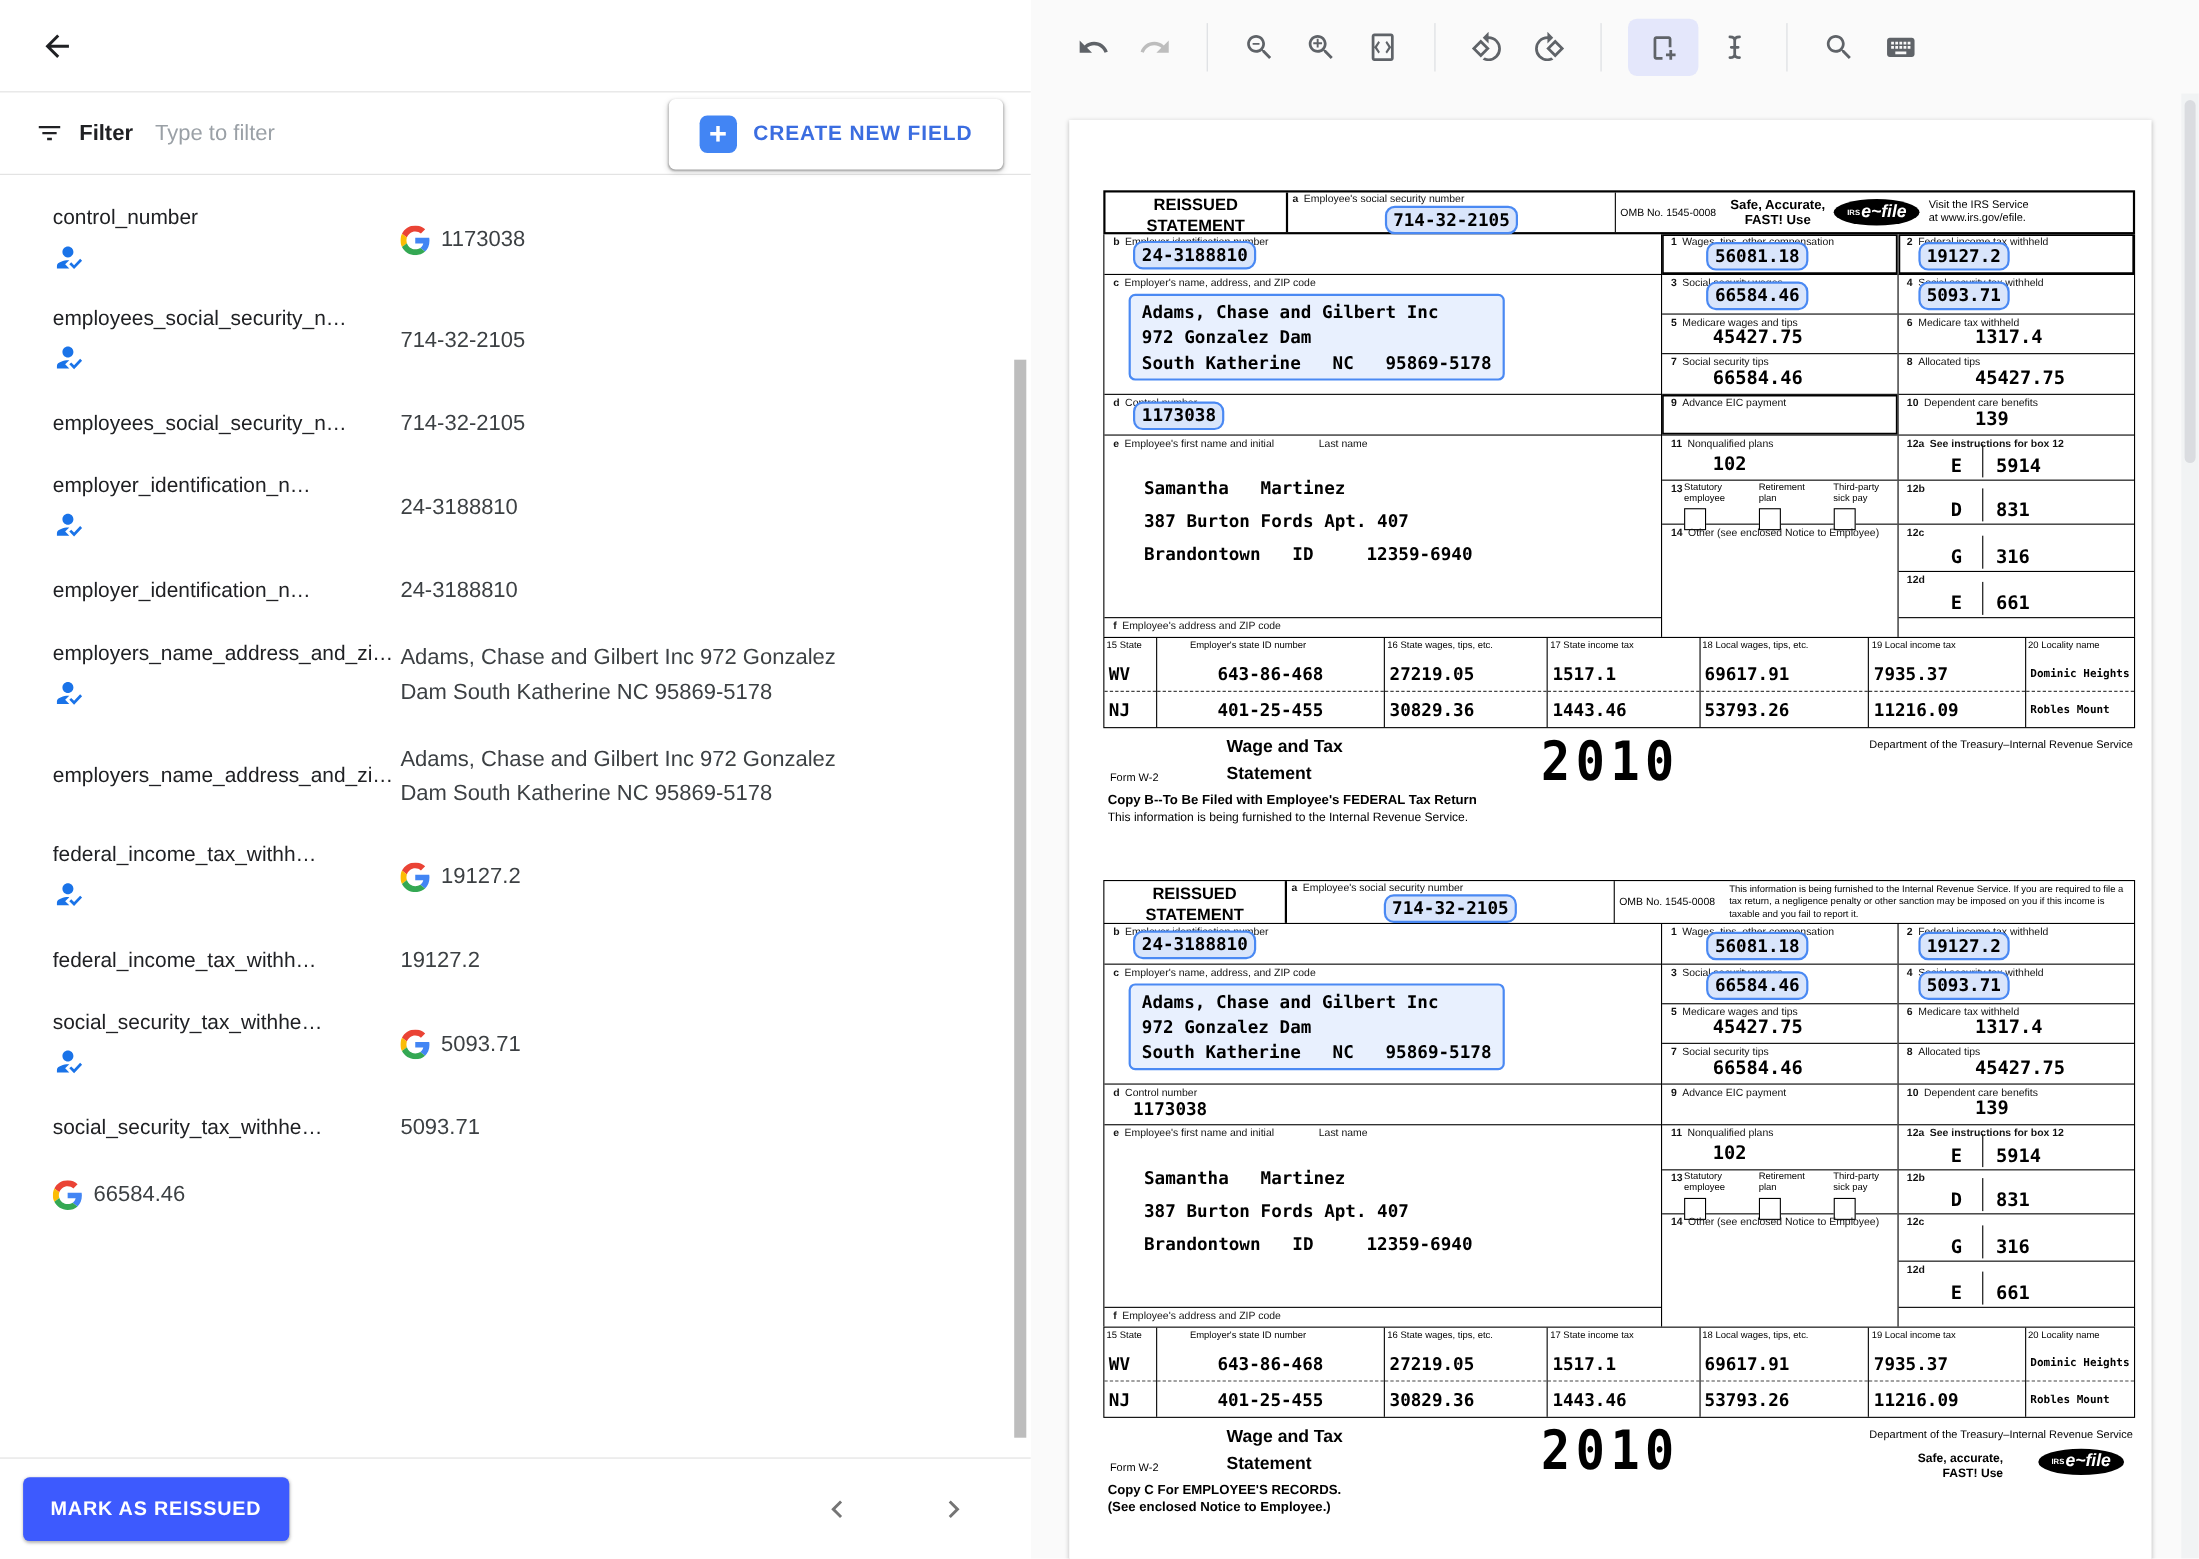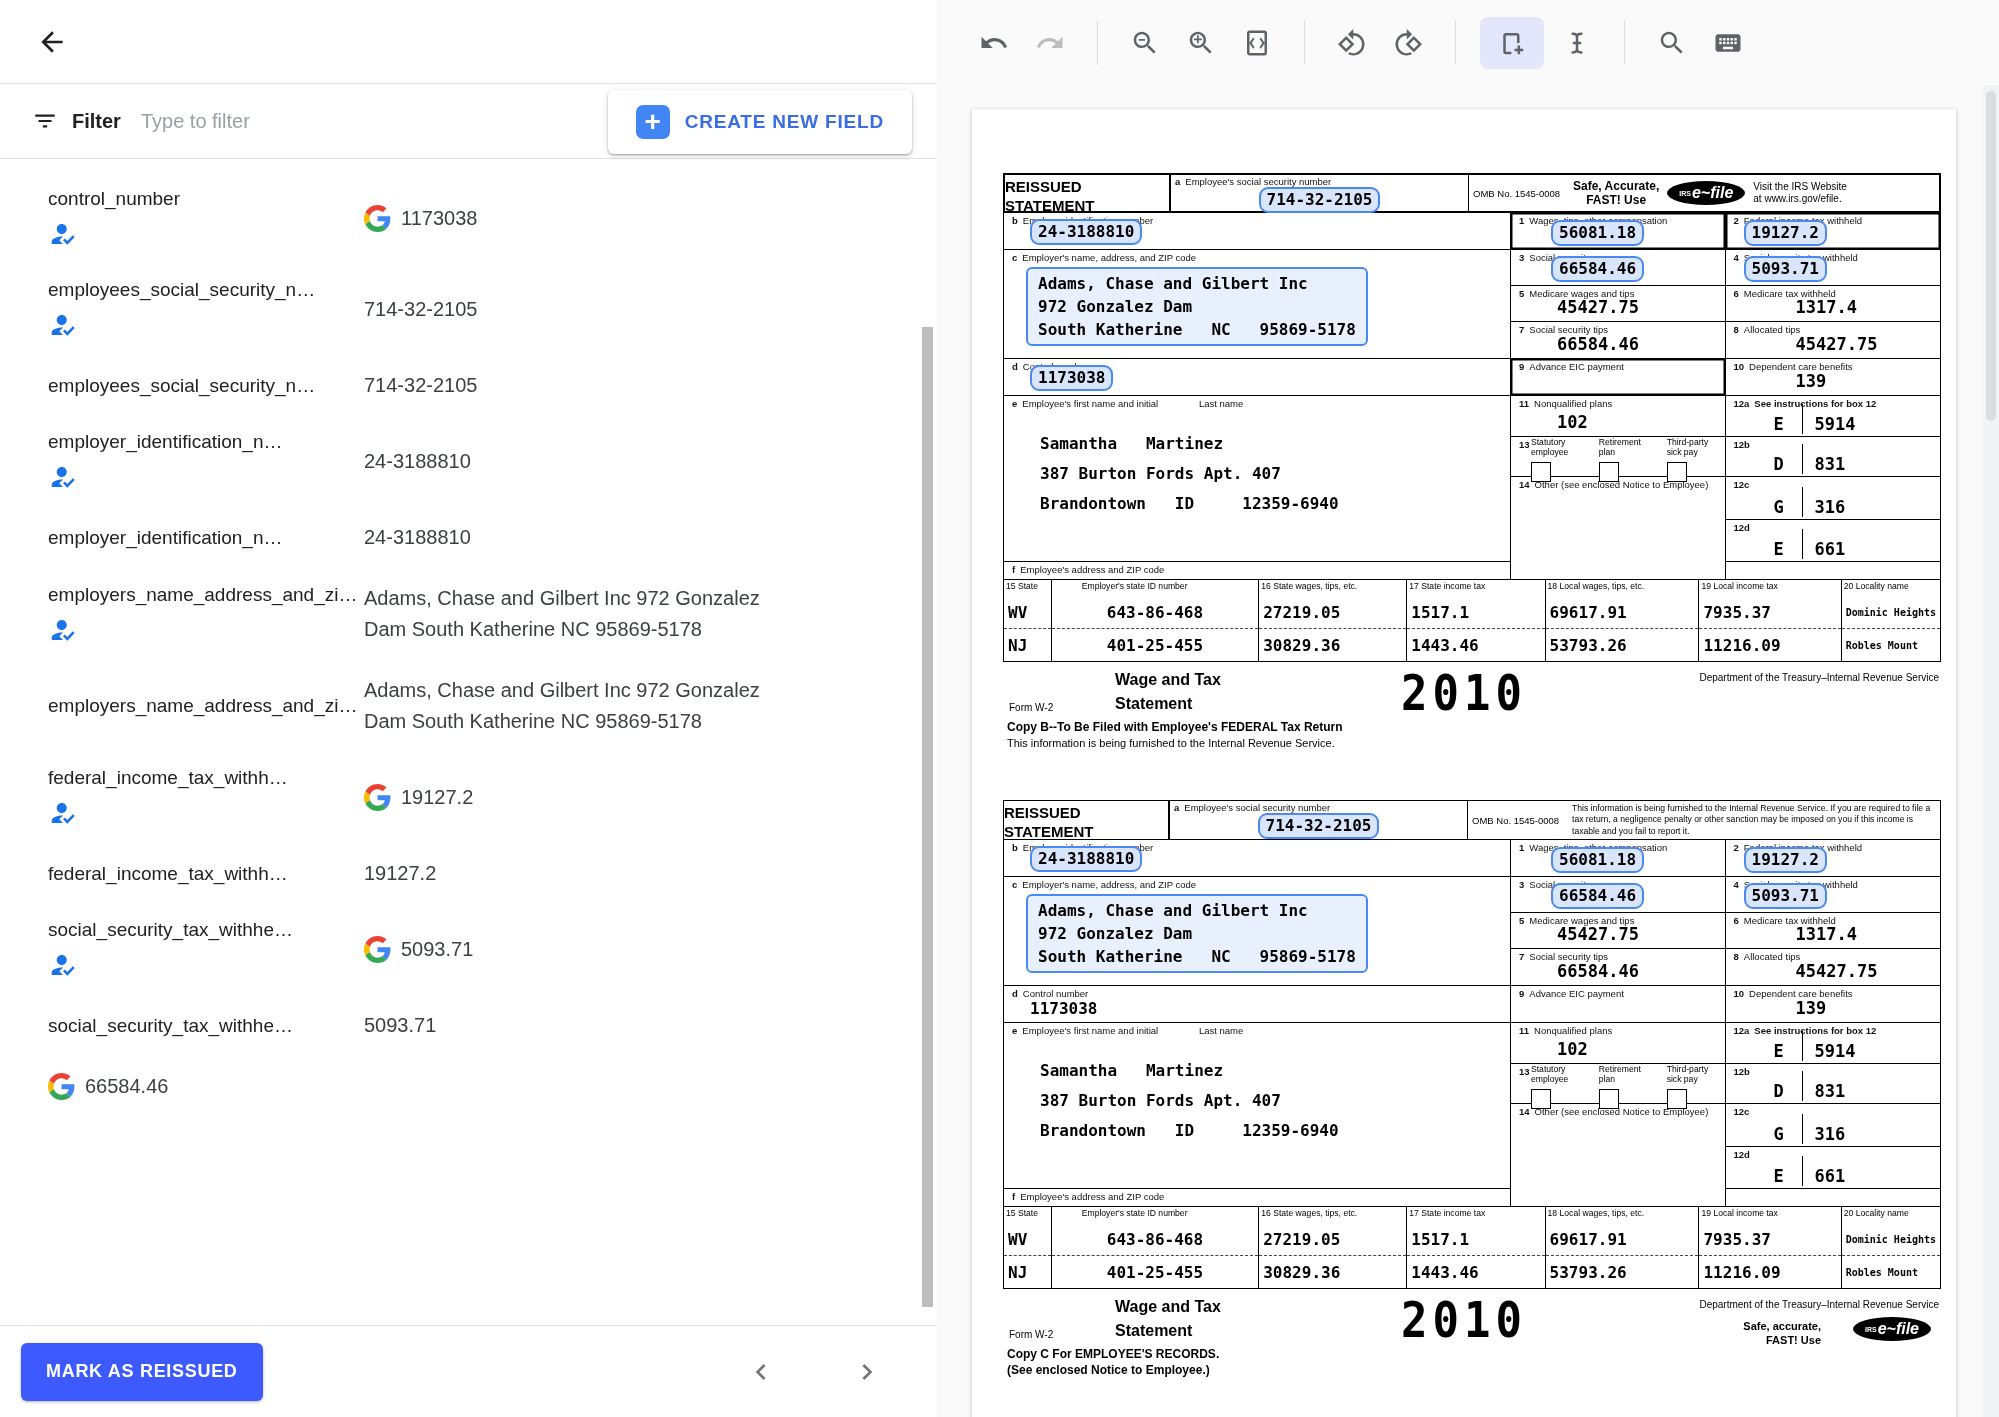--- a/index.html
+++ b/index.html
@@ -50,21 +50,21 @@
 
   .page{position:absolute;left:35px;top:109px;width:984px;height:1400px;background:#fff;
     box-shadow:0 1px 4px rgba(0,0,0,.25)}
 
   
   .w2{position:absolute;left:31px;width:938px;color:#000}
   .w2 .mono{font-family:"DejaVu Sans Mono",monospace;font-weight:bold;white-space:pre}
   .pill{display:inline-block;background:#d9e5fb;border:2.5px solid #4a89f3;border-radius:9px;padding:0 6px;
     font-family:"DejaVu Sans Mono",monospace;font-weight:bold;font-size:16px;line-height:22px;white-space:pre}
   .w2h{display:flex;height:40px;border:2px solid #000;background:#fff}
-  .w2h-re{width:166px;border-right:2px solid #000;text-align:left;font-weight:bold;font-size:15px;
+  .w2h-re{width:166px;border-right:2px solid #000;text-align:center;font-weight:bold;font-size:15px;
     line-height:1.25;padding-top:3px}
   .w2h-a{width:298px;border-right:1.5px solid #000;position:relative;text-align:center}
   .tinylab{font-size:9.5px;color:#111;text-align:left;padding:1px 0 0 4px}
   .tinylab b{margin-right:5px}
   .w2h-r{flex:1;display:flex;align-items:center;font-size:10px;padding:0 4px;gap:8px}
   .omb{width:92px;flex:none;font-size:9.5px}
   .safe{font-weight:bold;font-size:12px;line-height:1.2;text-align:center}
   .efile{display:inline-flex;align-items:center;background:#000;color:#fff;border-radius:50%;padding:4px 12px;
     font-weight:bold;font-style:italic;font-size:16px;line-height:1;white-space:nowrap}
   .efile .irs{font-size:7px;margin-right:1px;font-style:normal}
@@ -439,21 +439,21 @@
             <div class="tinylab"><b>a</b><span>Employee's social security number</span></div>
             <span class="pill">714-32-2105</span>
           </div>
           <div class="w2h-r">
             <span class="omb">OMB No. 1545-0008</span>
             <span class="safe"><span>Safe, Accurate,</span><br><span>FAST!  Use</span></span>
             <span class="efile">
                 <span class="irs">IRS</span>
                 <span>e~file</span>
               </span>
-            <span class="visit"><span>Visit the IRS Website</span><br><span>at www.irs.gov/efile.</span></span>
+            <span class="visit"><span>Visit the IRS Service</span><br><span>at www.irs.gov/efile.</span></span>
           </div>
         </div>
         <div class="w2m">
           <div class="w2l">
             <div class="cl" style="height:37px">
               <div class="tinylab"><b>b</b><span>Employer identification number</span></div>
               <span class="pill cval">24-3188810</span>
             </div>
             <div class="cl" style="height:109px">
               <div class="tinylab"><b>c</b><span>Employer's name, address, and ZIP code</span></div>

